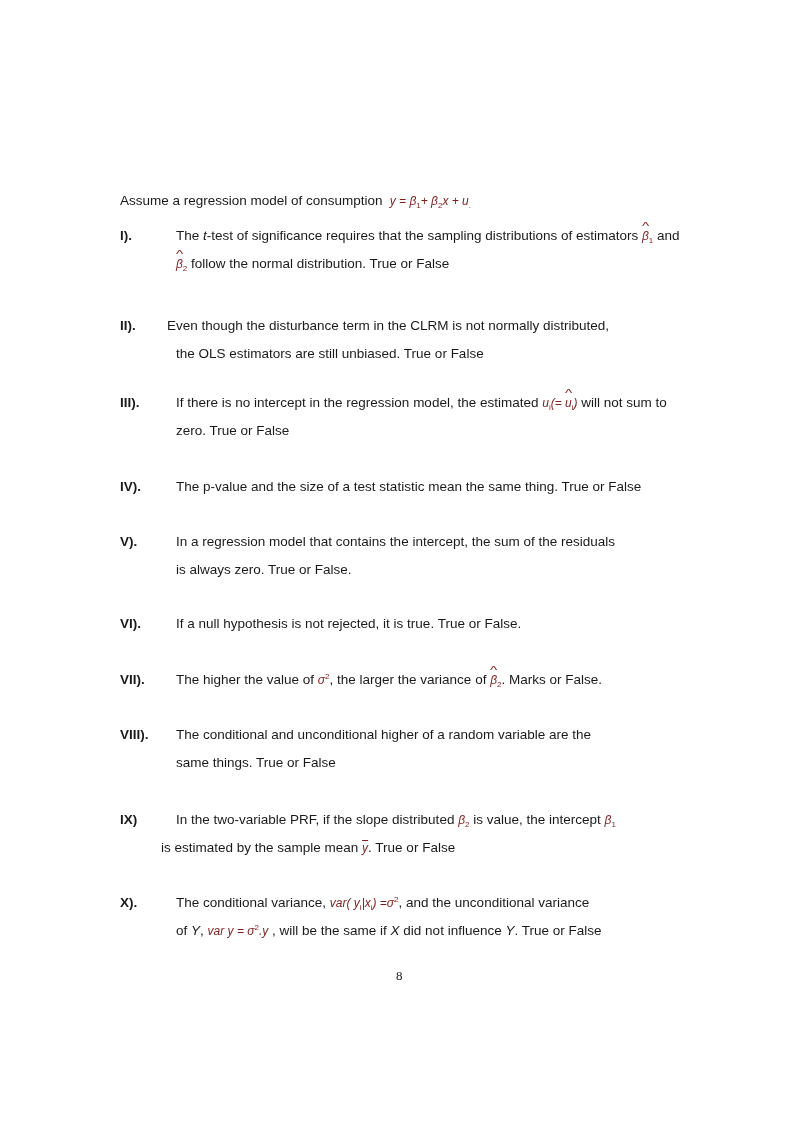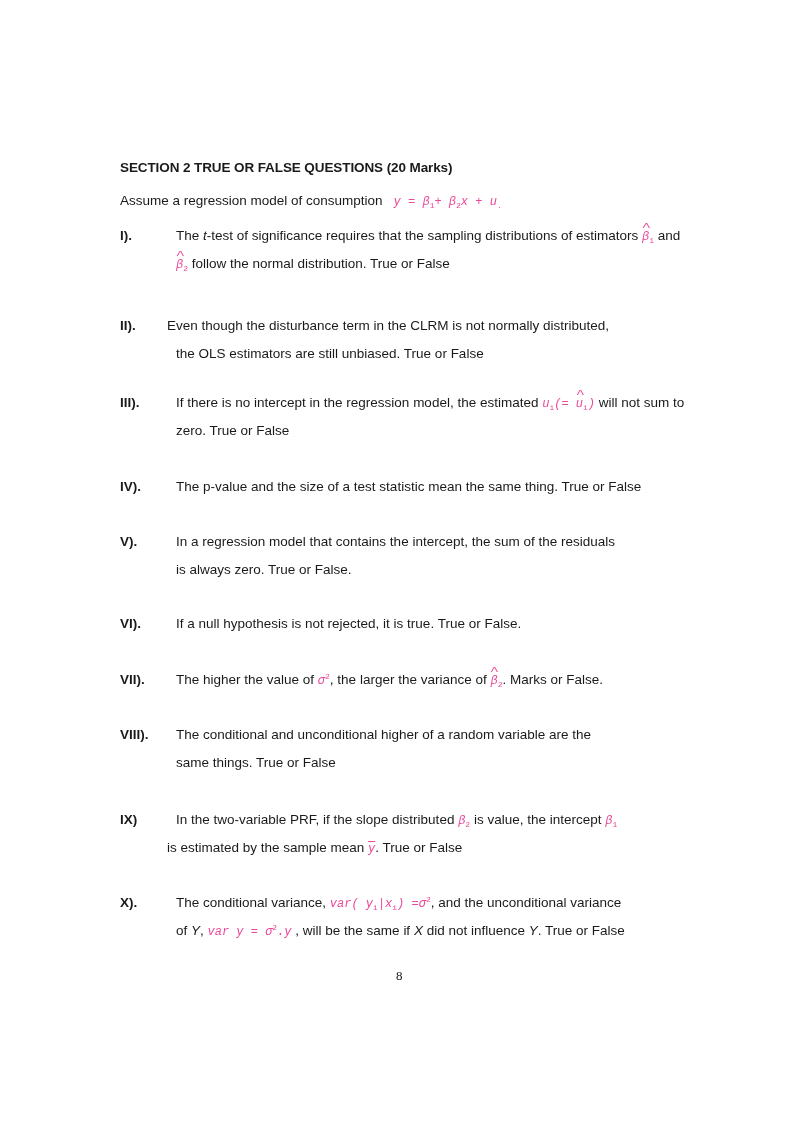--- a/index.html
+++ b/index.html
@@ -1,38 +1,37 @@
 <!DOCTYPE html>
 <html><head>
   <meta charset="utf-8">
   <style>
     html, body { margin: 0; padding: 0; background: #ffffff; }
     body { width: 794px; height: 1122px; position: relative; overflow: hidden;
       font-family: "Liberation Sans", "DejaVu Sans", sans-serif; color: #1a1a1a; }
     .page { position: absolute; left: 0; top: 0; width: 794px; height: 1122px; background: #fff; }
     .heading { position: absolute; left: 120px; top: 160px; font-size: 13.5px; font-weight: bold; letter-spacing: -0.1px; }
     .intro { position: absolute; left: 120px; top: 193px; font-size: 13.5px; }
-    .math { font-family: Liberation Mono, monospace; font-style: italic; font-size: 12px; color: #ec4899; }
+    .math { font-family: Liberation Sans, sans-serif; font-style: italic; font-size: 12px; color: #7f1d1d; }
     .math sub, .math sup { font-size: 8px; font-style: normal; }
     .q { position: absolute; left: 120px; font-size: 13.5px; width: 600px; }
     .q .num { position: absolute; left: 0; top: 0; font-weight: bold; }
     .q .line { position: absolute; left: 56px; white-space: nowrap; }
     .q .line2 { top: 28px; }
     .hat { position: relative; display: inline-block; }
     .hat::before { content: "^"; position: absolute; left: 1px; top: -9px; font-size: 11px; font-style: normal; transform: scaleX(1.4); }
     .bar { text-decoration: overline; }
     .pagenum { position: absolute; left: 396px; top: 968px; font-family: "Liberation Serif", serif; font-size: 13px; }
     em.it { font-style: italic; }
   </style>
 </head>
 <body>
 
 <div class="page">
 
-  <div class="heading">SECTION 2 TRUE OR FALSE QUESTIONS (20 Marks)</div>
 
   <div class="intro">
     <span>Assume a regression model of consumption</span>
     <span class="math">&nbsp;y = β<sub>1</sub>+ β<sub>2</sub>x + u<sub>.</sub></span>
   </div>
 
   <div class="q" style="top:228px;">
     <span class="num">I).</span>
     <span class="line">
       <span>The </span><em class="it">t</em><span>-test of significance requires that the sampling distributions of estimators </span><span class="math"><span class="hat">β</span><sub>1</sub></span><span> and</span>
@@ -83,21 +82,21 @@
     <span class="num">VIII).</span>
     <span class="line">The conditional and unconditional higher of a random variable are the</span>
     <span class="line line2">same things. True or False</span>
   </div>
 
   <div class="q" style="top:812px;">
     <span class="num">IX)</span>
     <span class="line">
       <span>In the two-variable PRF, if the slope distributed </span><span class="math">β<sub>2</sub></span><span> is value, the intercept </span><span class="math">β<sub>1</sub></span>
     </span>
-    <span class="line line2" style="left:47px;">
+    <span class="line line2" style="left:41px;">
       <span>is estimated by the sample mean </span><span class="math bar">y</span><span>. True or False</span>
     </span>
   </div>
 
   <div class="q" style="top:895px;">
     <span class="num">X).</span>
     <span class="line">
       <span>The conditional variance, </span><span class="math">var( y<sub>i</sub>|x<sub>i</sub>) =σ<sup>2</sup></span><span>, and the unconditional variance</span>
     </span>
     <span class="line line2">

